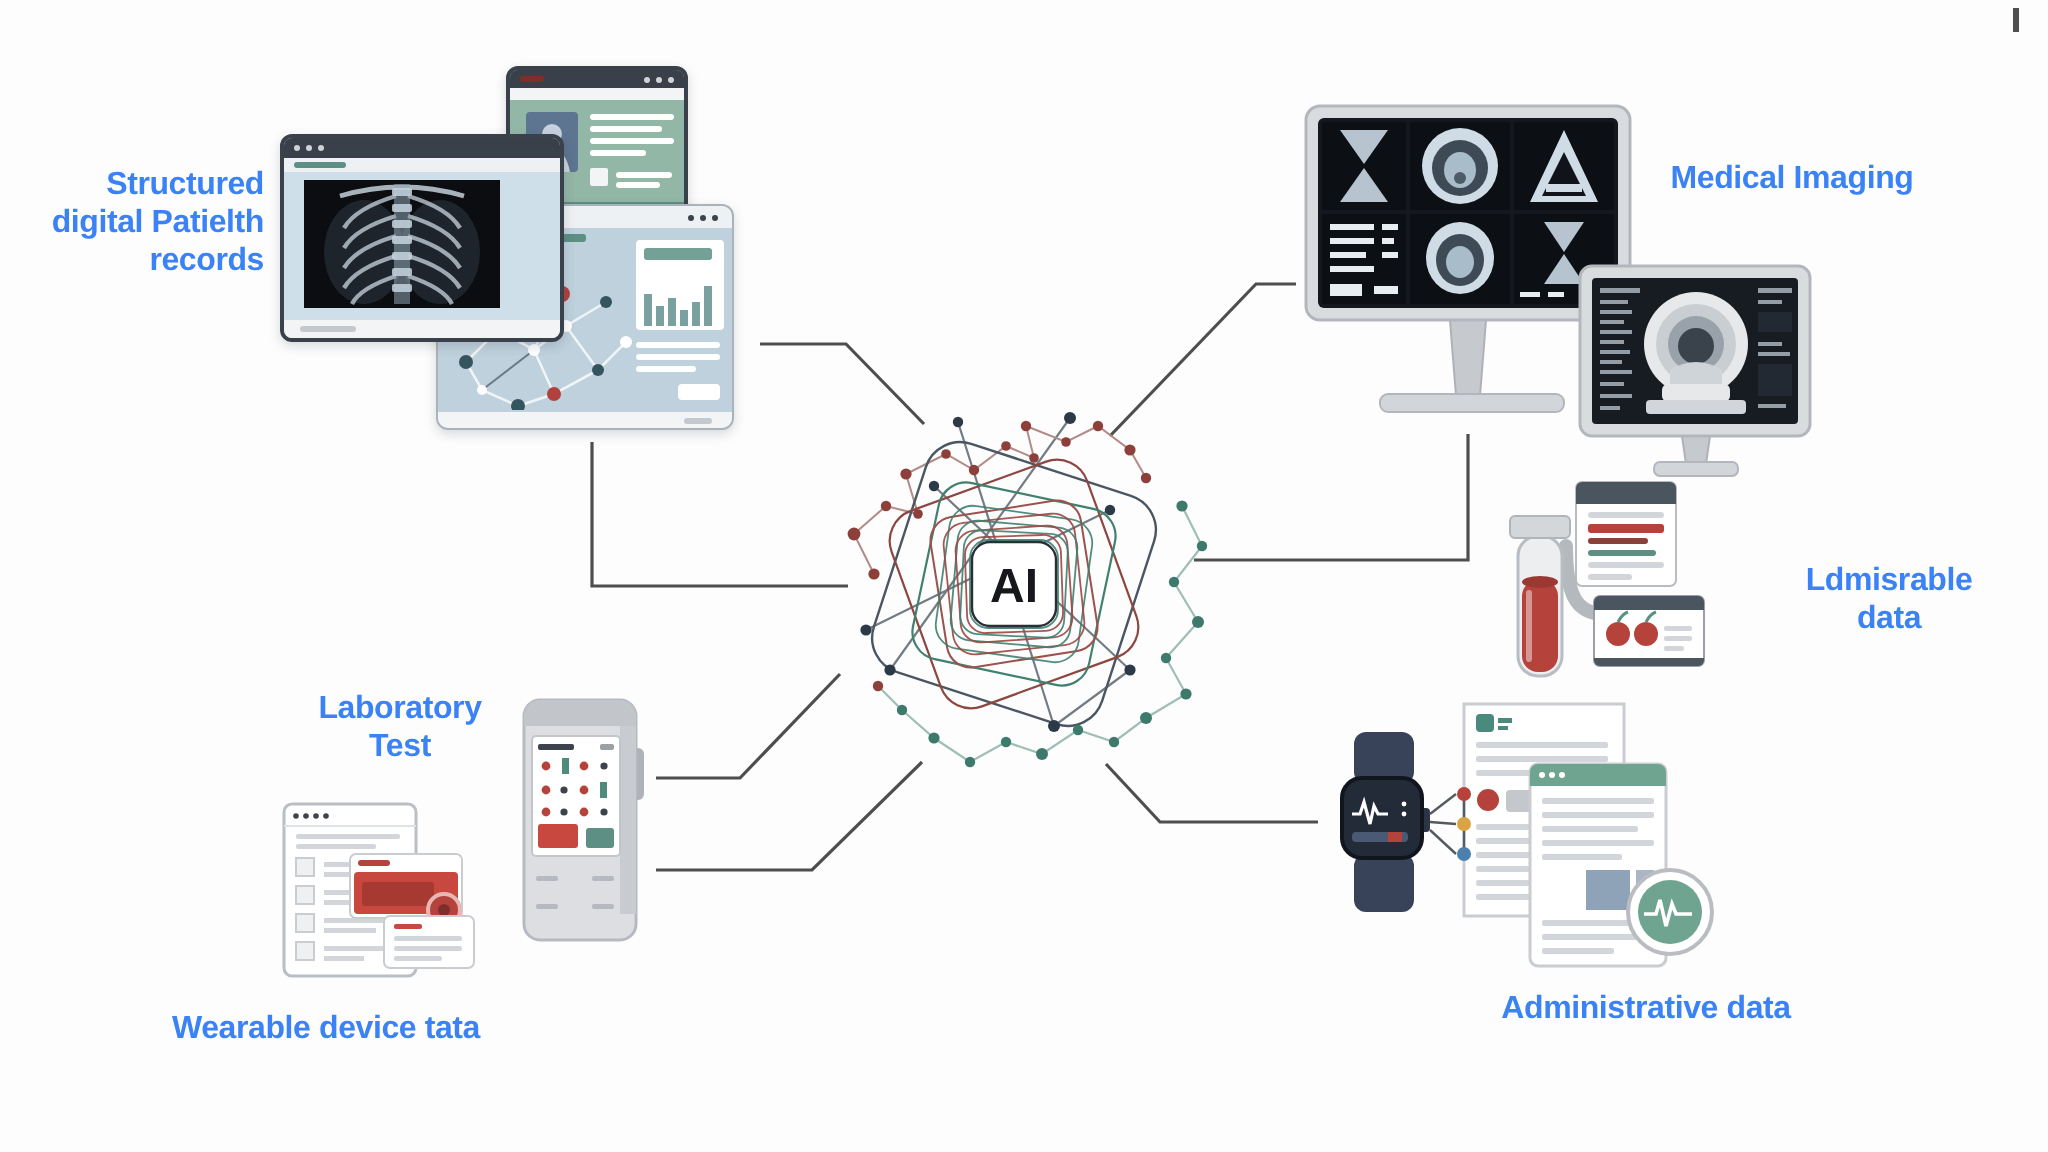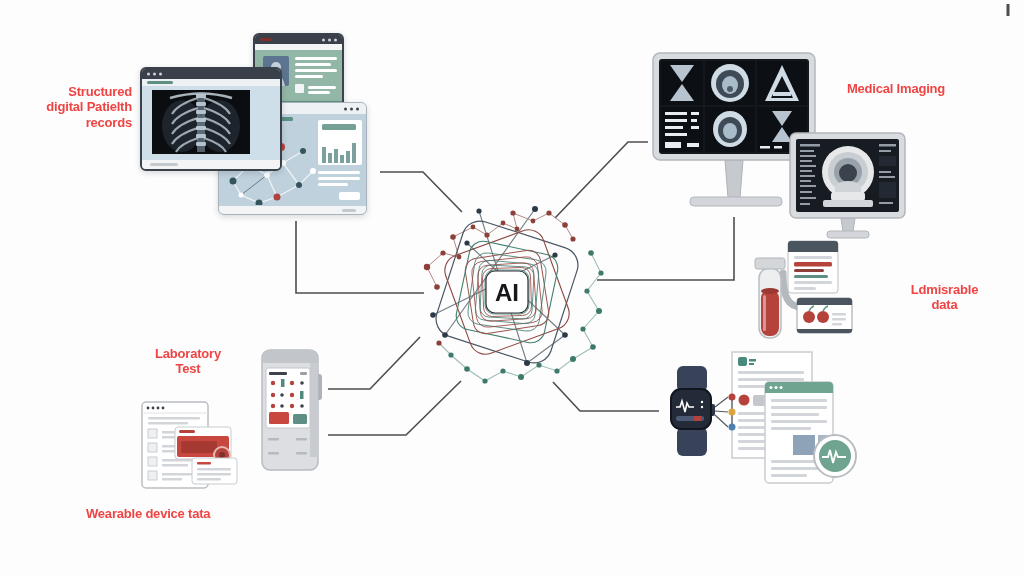--- a/index.html
+++ b/index.html
@@ -1,19 +1,19 @@
 <!DOCTYPE html>
 <html><head>
 <meta charset="utf-8">
 <style>
   html,body{margin:0;padding:0;background:#fff;}
   #stage{position:relative;width:1024px;height:576px;background:#fdfdfd;overflow:hidden;
          font-family:"Liberation Sans",sans-serif;color:#15161a;}
   .abs{position:absolute;}
-  .lbl{white-space:pre-line;font-weight:600;font-size:13px;line-height:1.18;letter-spacing:-0.2px;color:#ef4444;}
+  .lbl{white-space:pre-line;font-weight:600;font-size:16px;line-height:1.18;letter-spacing:-0.2px;color:#3b82f6;}
   
   .win{position:absolute;border-radius:6px;overflow:hidden;box-shadow:0 2px 6px rgba(40,50,60,.18);}
   .win-dark{border:2px solid #3a414b;}
   .win-light{border:1.5px solid #aab3ba;}
   .bar{position:relative;width:100%;}
   .dots{position:absolute;top:50%;transform:translateY(-50%);display:flex;gap:3px;}
   .dot{width:3px;height:3px;border-radius:50%;}
   .ln{position:absolute;border-radius:1.5px;}
 </style>
 </head>
@@ -382,21 +382,21 @@
       <path d="M47,94 h55 v1 a3,3 0 0 1 -3,3 h-49 a3,3 0 0 1 -3,-3 Z" fill="#4a5560"></path>
       <circle cx="59" cy="82" r="6" fill="#b5433c"></circle>
         <circle cx="73" cy="82" r="6" fill="#b5433c"></circle>
       <path d="M59,76 q2,-4 5,-5 M73,76 q2,-4 5,-5" stroke="#5d8f84" stroke-width="1.5" fill="none"></path>
       <rect x="82" y="78" width="14" height="2.5" rx="1" fill="#d2d5d9"></rect>
         <rect x="82" y="83" width="14" height="2.5" rx="1" fill="#d2d5d9"></rect>
         <rect x="82" y="88" width="10" height="2.5" rx="1" fill="#d2d5d9"></rect>
     </g>
   </svg>
 
-  <div class="abs lbl" style="left:128px;top:346px;width:120px;text-align:center">Laboratory
+  <div class="abs lbl" style="left:140px;top:346px;width:120px;text-align:center">Laboratory
 Test</div>
 
   <svg class="abs" style="left:138px;top:398px" width="105" height="92">
 
     <g>
       <rect x="4" y="4" width="66" height="86" rx="4" fill="#ffffff" stroke="#b9bfc5" stroke-width="1.5"></rect>
       <g fill="#3c434c">
           <circle cx="10" cy="10" r="1.4"></circle>
           <circle cx="15" cy="10" r="1.4"></circle>
           <circle cx="20" cy="10" r="1.4"></circle>
@@ -548,14 +548,15 @@
           <line x1="50" y1="66" x2="63" y2="67"></line>
           <line x1="50" y1="70" x2="63" y2="82"></line>
           <line x1="67" y1="52" x2="67" y2="82"></line>
         </g>
       <circle cx="67" cy="52" r="3.5" fill="#b5433c"></circle>
         <circle cx="67" cy="67" r="3.5" fill="#d9a441"></circle>
         <circle cx="67" cy="82" r="3.5" fill="#4a7fae"></circle>
     </g>
   </svg>
 
+  <div class="abs lbl" style="left:708px;top:496px;width:230px;text-align:center">Administrative data</div>
 
 </div>
 
 </body></html>

